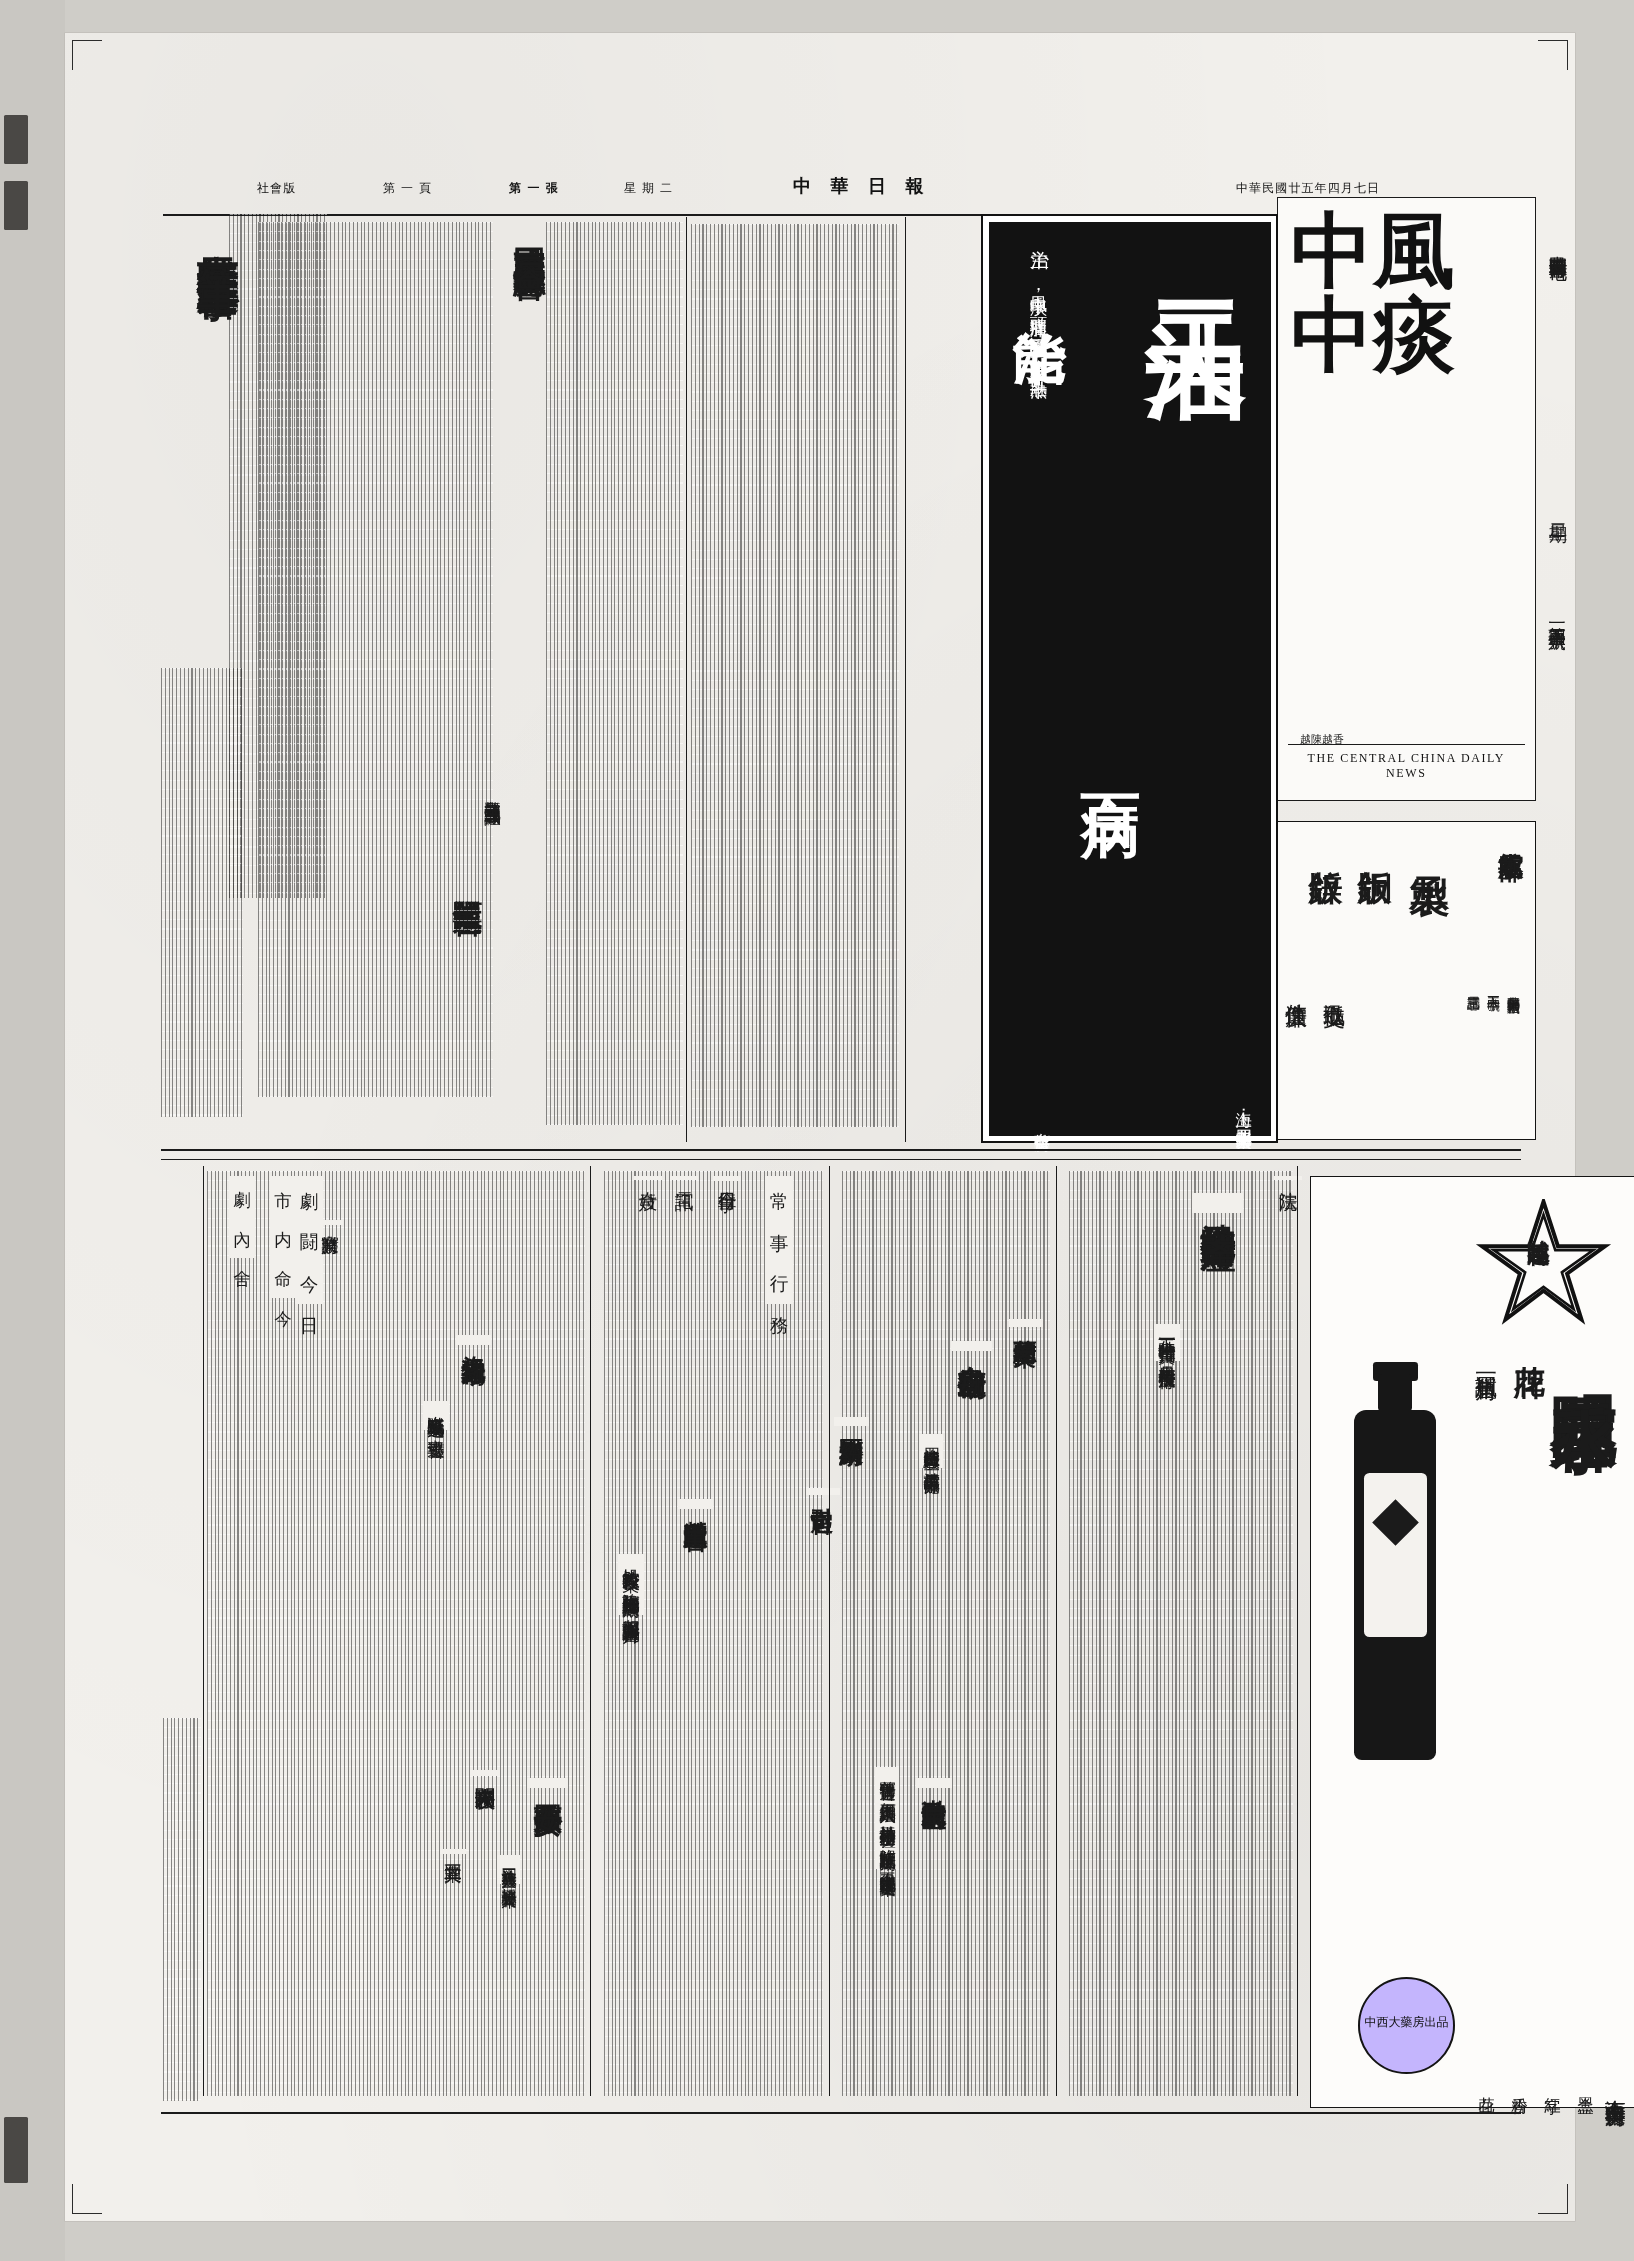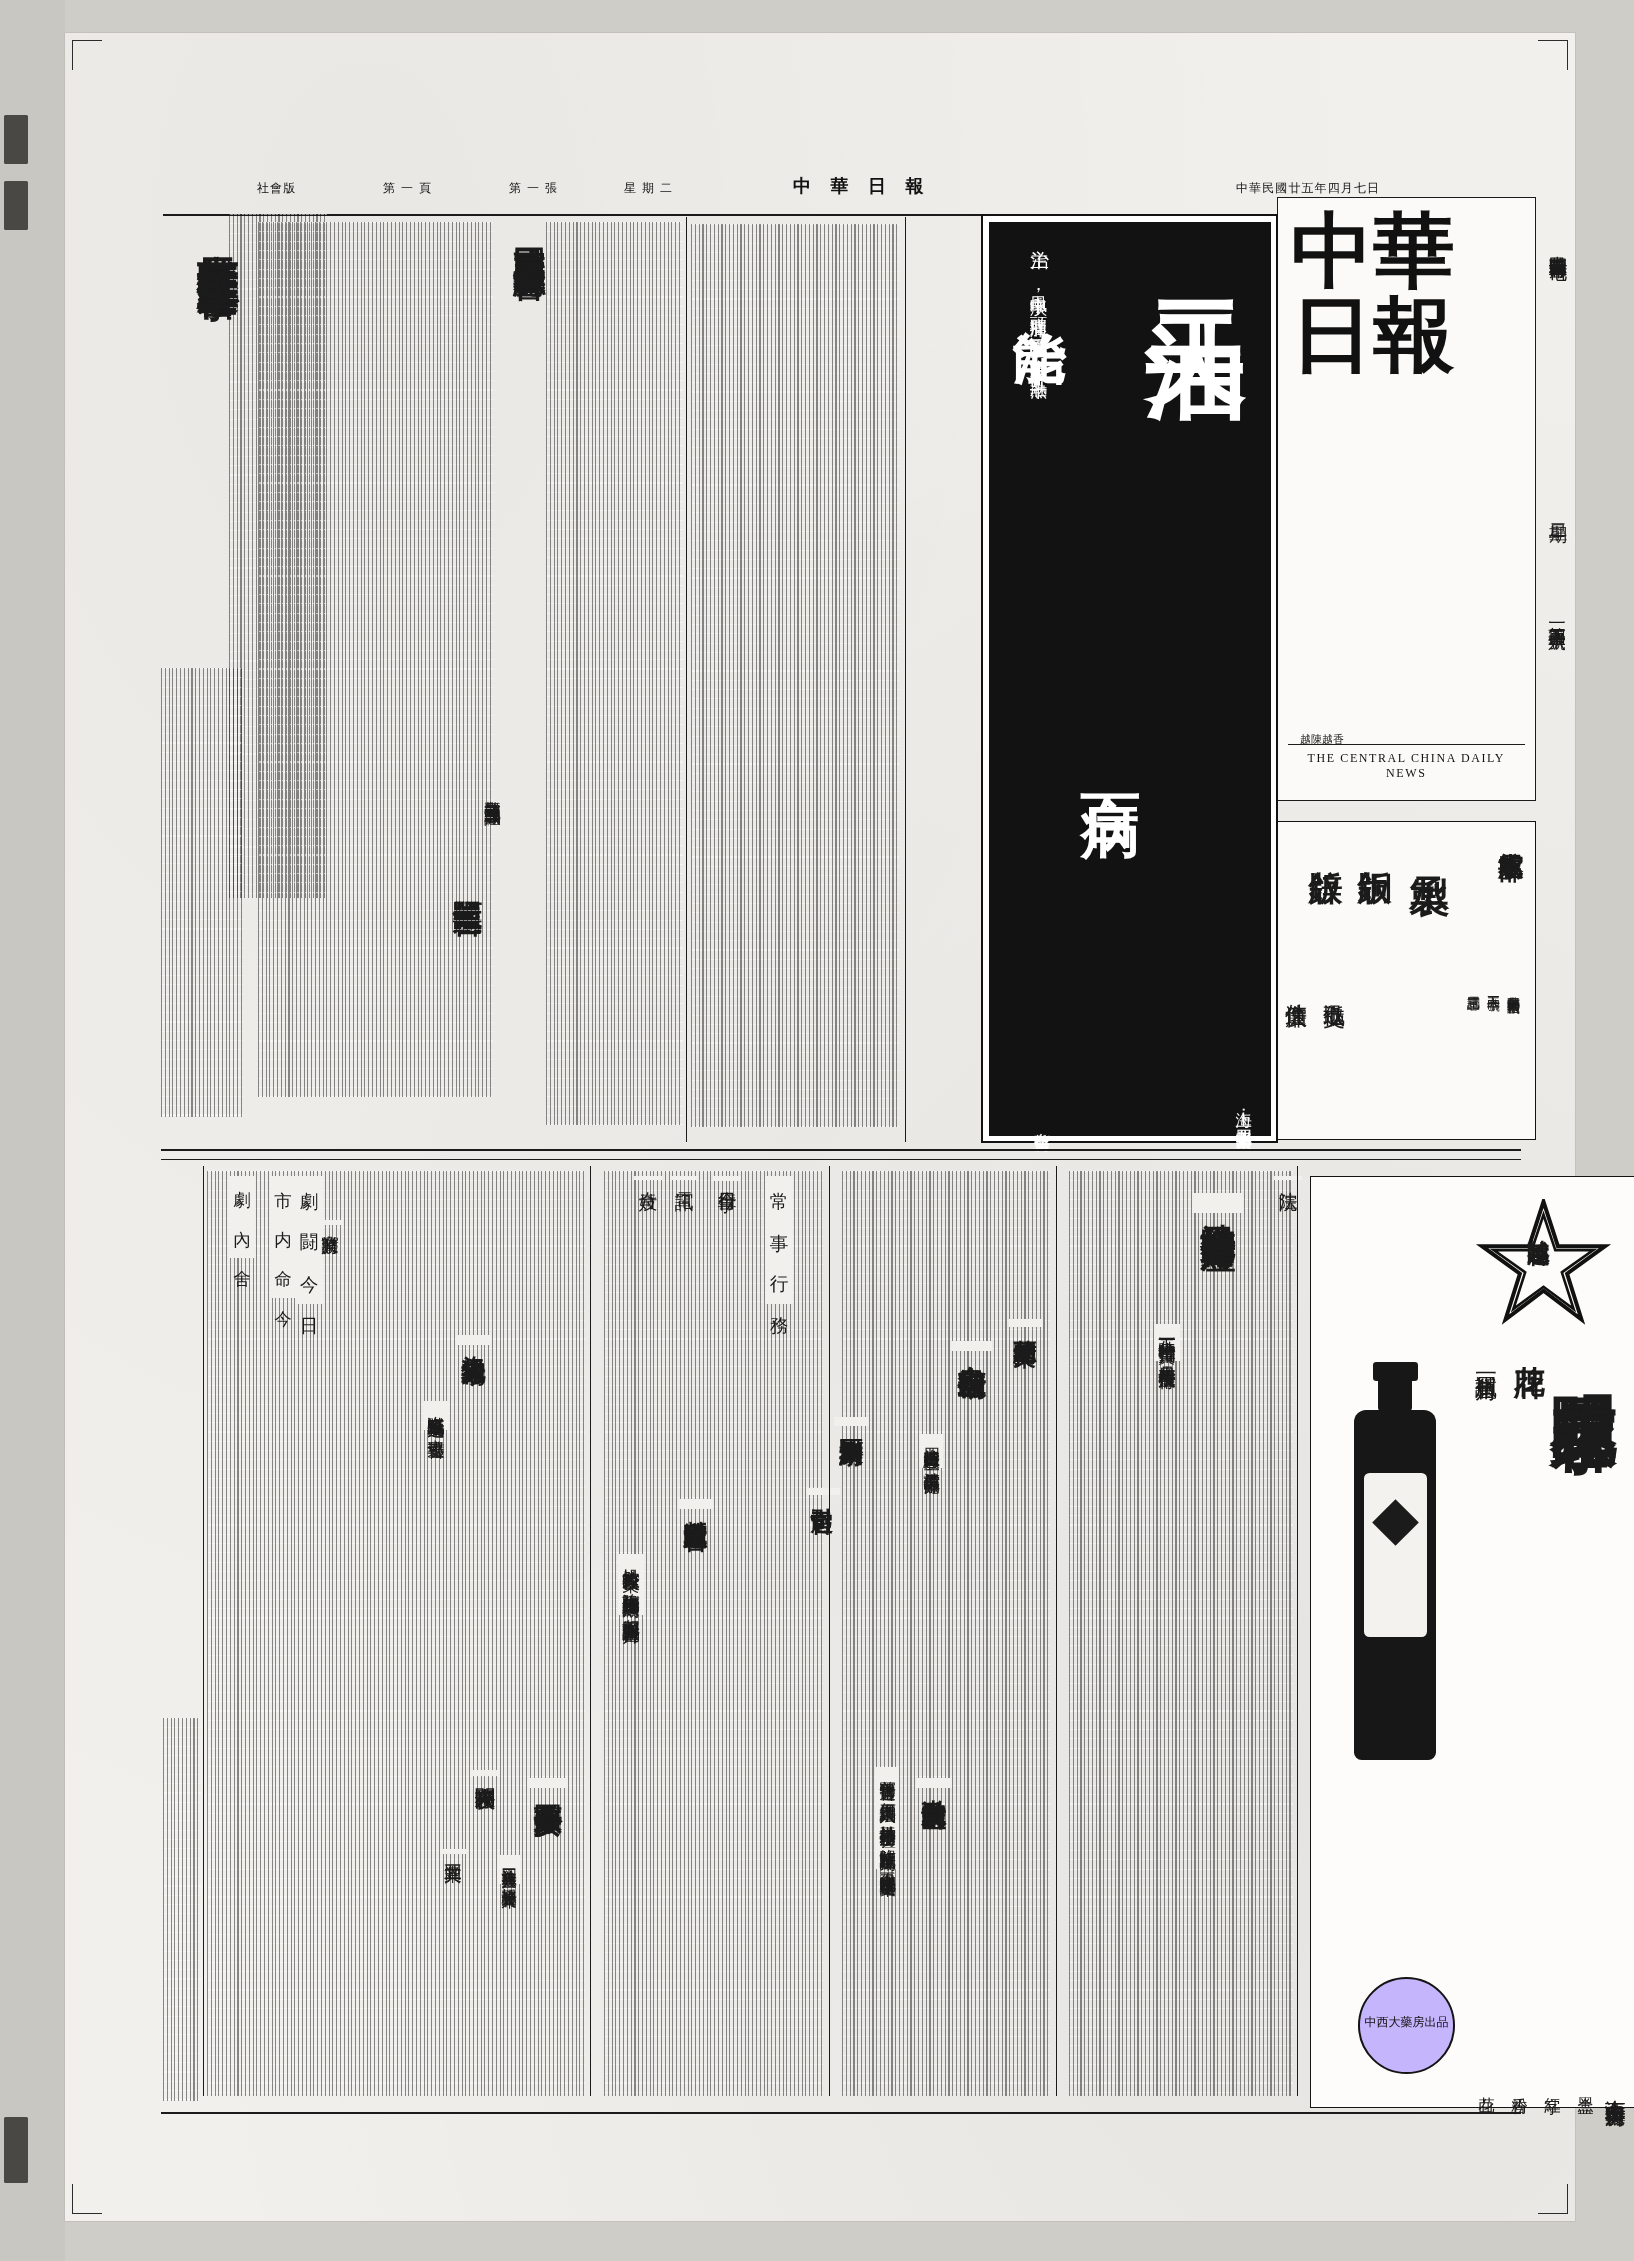--- a/index.html
+++ b/index.html
@@ -300,29 +300,29 @@
   <div class="sheet">
 
     <div class="corner-tick" style="left:6.6px;top:6.6px;border-left-width:1.6px;border-top-width:1.6px;"></div>
     <div class="corner-tick" style="right:6.6px;top:6.6px;border-right-width:1.6px;border-top-width:1.6px;"></div>
     <div class="corner-tick" style="left:6.6px;bottom:6.6px;border-left-width:1.6px;border-bottom-width:1.6px;"></div>
     <div class="corner-tick" style="right:6.6px;bottom:6.6px;border-right-width:1.6px;border-bottom-width:1.6px;"></div>
 
     <div class="head-strip">
       <div class="cell" style="left:11px;top:0;">社會版</div>
       <div class="cell" style="left:137px;top:0;">第 一 頁</div>
-      <div class="cell" style="left:263px;top:0;">第 一 張</div>
+      <div class="cell" style="left:263px;top:0;font-weight:bold;">第 一 張</div>
       <div class="cell" style="left:378px;top:0;">星 期 二</div>
       <div class="cell" style="left:990px;top:0;">中華民國廿五年四月七日</div>
     </div>
     <div class="paper-name-top">中 華 日 報</div>
     <div class="hr" style="left:98px;top:181px;width:1357px;"></div>
 
     <div class="masthead">
-      <div class="masthead-title">中華日報</div>
+      <div class="masthead-title">中風中痰</div>
       <div class="masthead-sub">越陳越香</div>
       <div class="masthead-eng">THE CENTRAL CHINA DAILY NEWS</div>
     </div>
 
     <div class="v blk" style="position:absolute;left:1168px;top:193px;font-size:16.4px;">（第一張）</div>
     <div class="v blk" style="position:absolute;left:1168px;top:317px;font-size:16.4px;">今日本報四大張</div>
     <div class="v blk" style="position:absolute;left:1168px;top:492px;font-size:16.4px;">（內附寰寰日刊）</div>
     <div class="v blk" style="position:absolute;left:1168px;top:646px;font-size:16.4px;">零大洋三分四厘</div>
 
     <div class="v blk" style="position:absolute;left:1480px;top:208px;font-size:18.6px;">中華民國廿五年四月七日</div>

